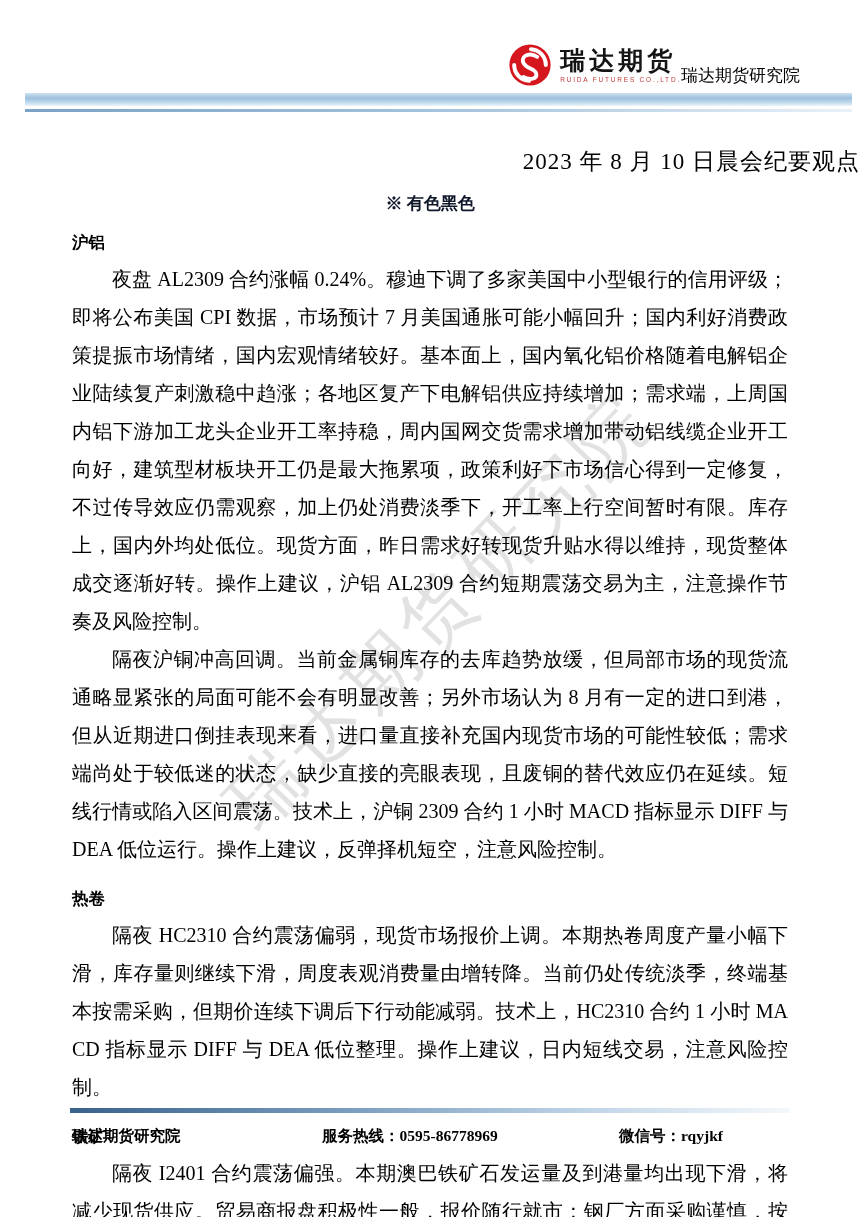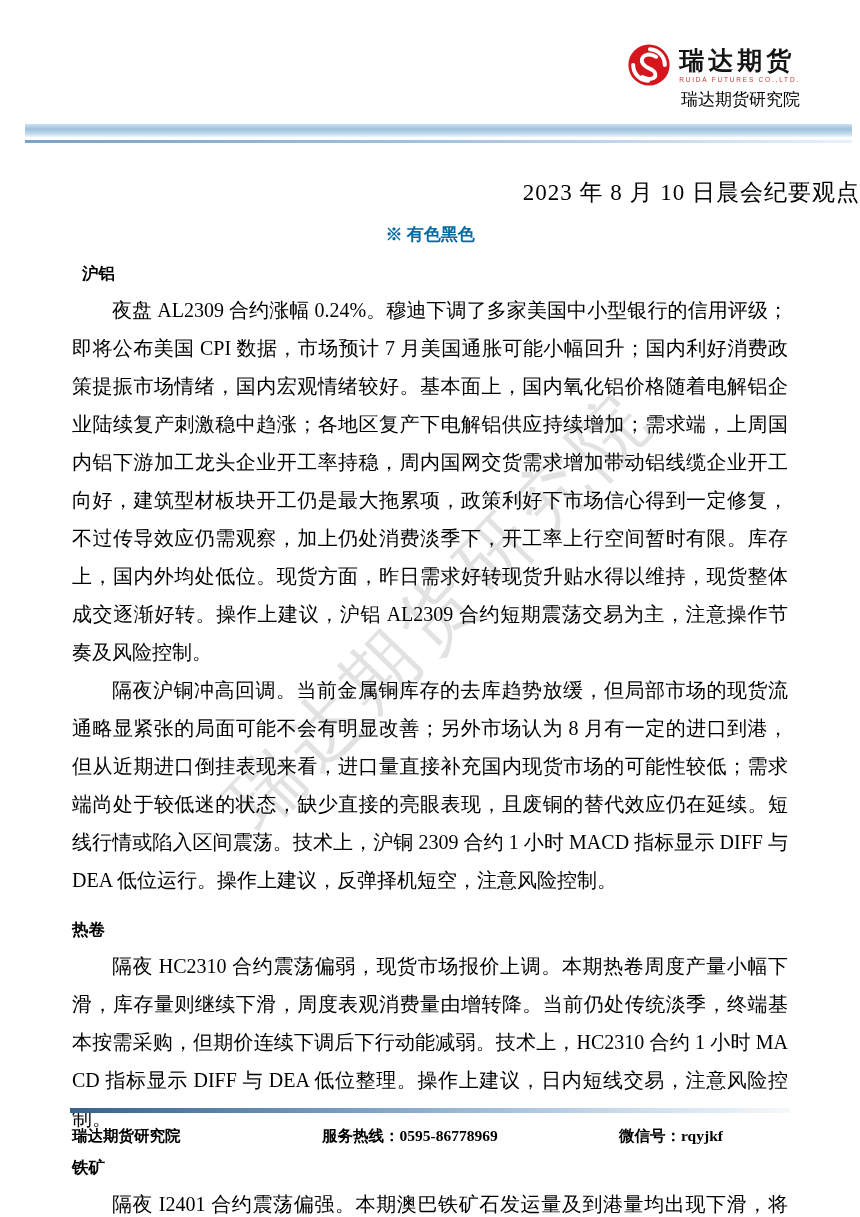--- a/index.html
+++ b/index.html
@@ -8,22 +8,21 @@
     width:860px; height:1217px;
     background:#ffffff;
     overflow:hidden;
     font-family:"Liberation Serif","DejaVu Serif",serif;
     color:#000;
   }
 
   
   .header-row {
     display:flex; justify-content:flex-end; align-items:flex-end;
-    padding:42px 60px 12px 70px;
-    flex-direction:column;
+    padding:42px 60px 5px 70px;
   }
   .logo { display:flex; align-items:center; gap:7px; }
   .logo svg { width:46px; height:46px; display:block; }
   .logo-text { display:flex; flex-direction:column; }
   .brand-name {
     font-family:"Liberation Sans","DejaVu Sans",sans-serif;
     font-weight:bold; font-size:25px; letter-spacing:4px;
     color:#141414; line-height:1.05;
   }
   .brand-sub {
@@ -41,30 +40,30 @@
     background:linear-gradient(90deg,#7aa2c6 0%,#a9c6de 55%,#e9f1f8 100%);
   }
 
   
   .doc-title {
     text-align:right; margin-top:33px;
     font-size:23px; letter-spacing:1px; line-height:34px;
   }
   .doc-category {
     text-align:center; margin-top:14px;
-    font-size:17px; font-weight:bold; color:#0369a1; line-height:22px;
+    font-size:17px; font-weight:bold; color:#0f172a; line-height:22px;
   }
 
   
   .content { margin:16px 72px 0 72px; position:relative; z-index:2; }
   .sec h2 {
     font-size:16.5px; font-weight:bold; line-height:24px;
     margin:19px 0 5px 0;
   }
-  .sec:first-child h2 { margin-top:6px;margin-left:10px; }
+  .sec:first-child h2 { margin-top:6px; }
   .sec p {
     margin:0; font-size:20px; line-height:38px;
     text-align:justify; text-indent:2em; word-break:break-all;
   }
 
   
   .watermark {
     position:absolute; left:60px; top:552px; width:760px; height:116px;
     line-height:116px; text-align:center;
     transform:rotate(-46deg); transform-origin:center;

